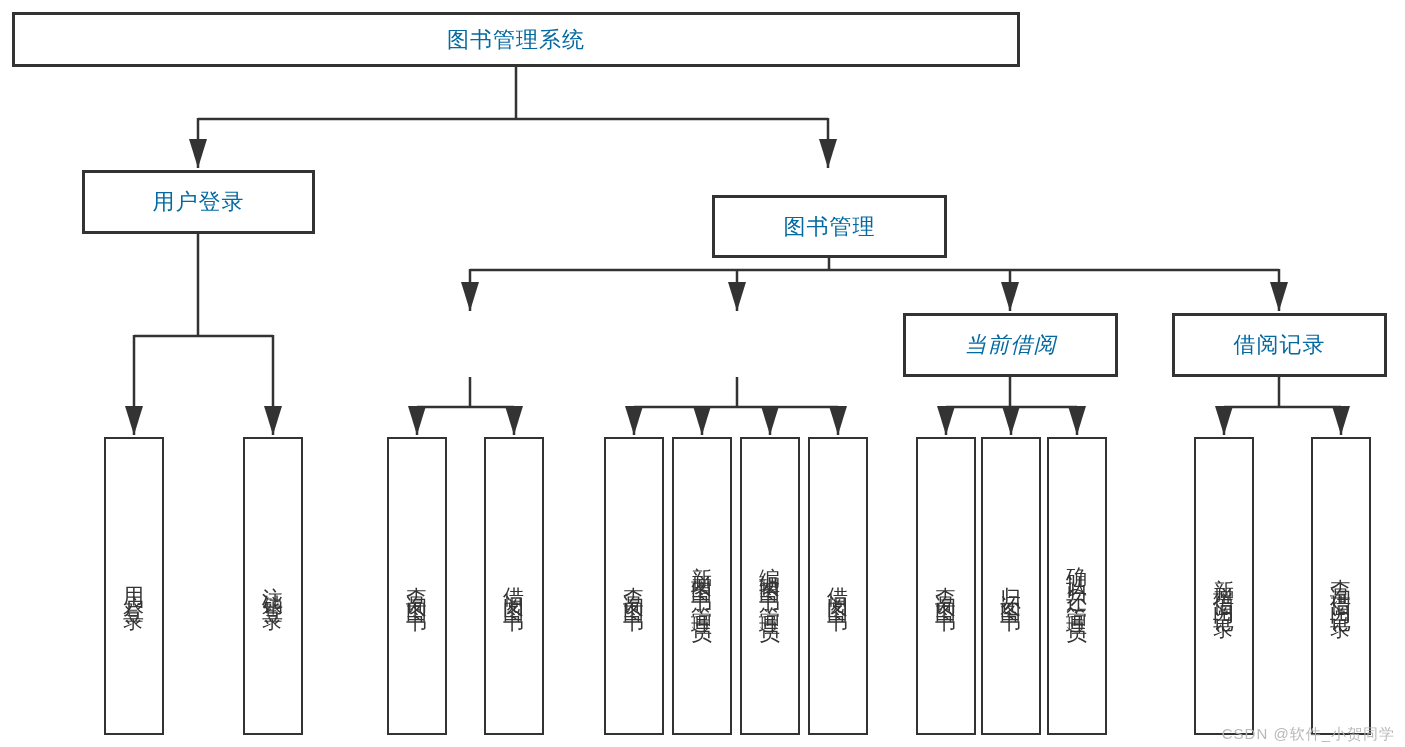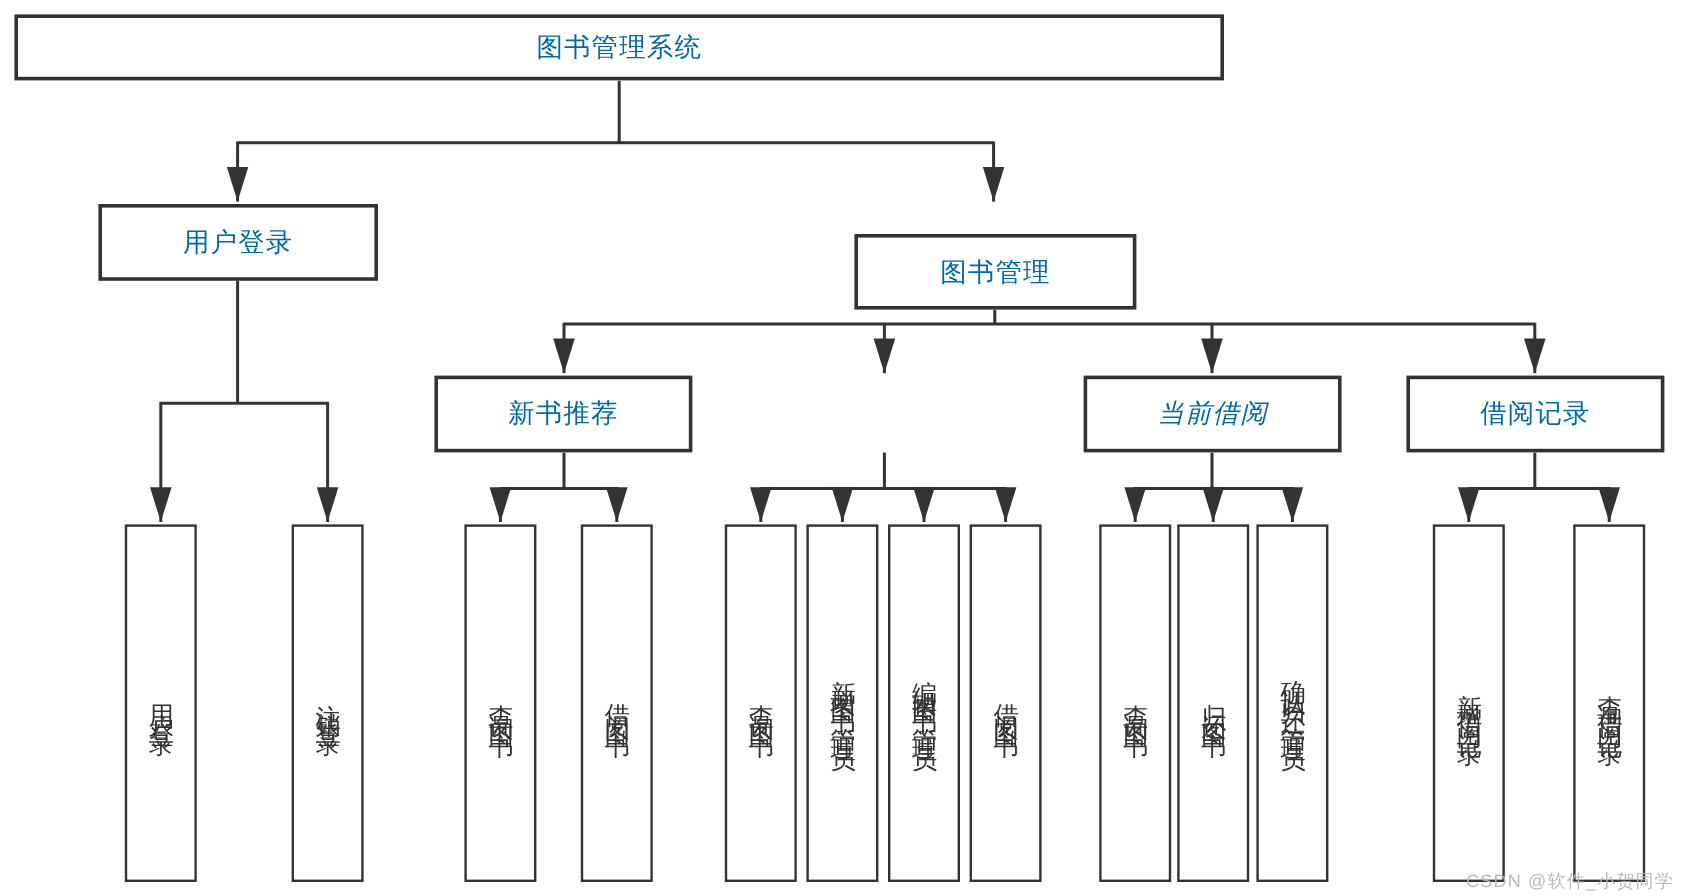--- a/index.html
+++ b/index.html
@@ -123,23 +123,20 @@
     <span>图书管理系统</span>
   </div>
 
   <div class="node n-user-login">
     <span>用户登录</span>
   </div>
   <div class="node n-book-mgmt">
     <span>图书管理</span>
   </div>
 
-  <div class="node n-l3 n-new-book">
-    <span>新书推荐</span>
-  </div>
   <div class="node n-l3 n-current-borrow">
     <span>当前借阅</span>
   </div>
   <div class="node n-l3 n-borrow-records">
     <span>借阅记录</span>
   </div>
 
   <div class="leaf lf-1">
     <span class="vtext">用户登录</span>
   </div>

